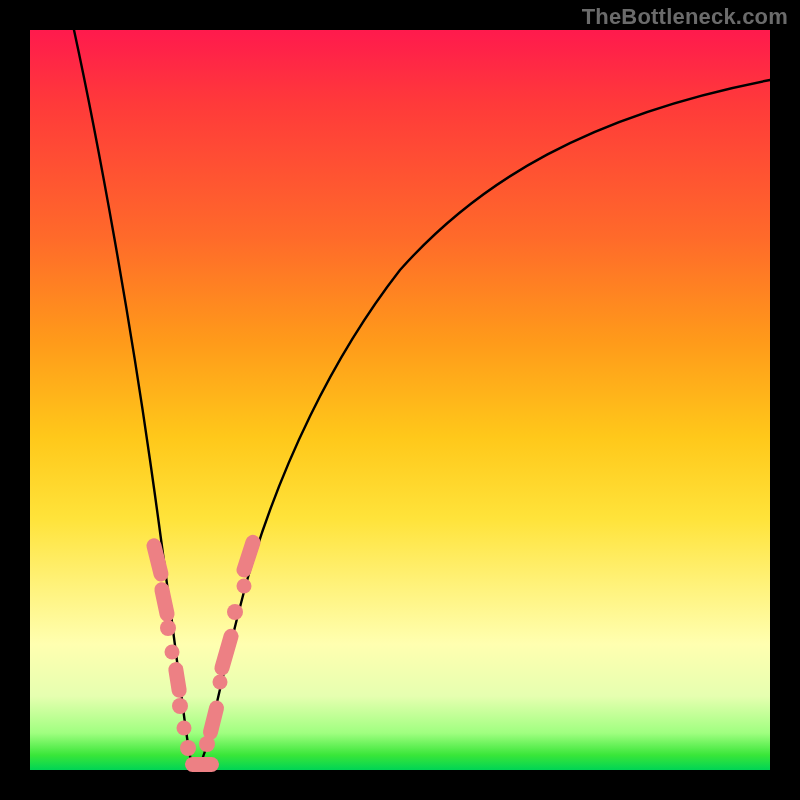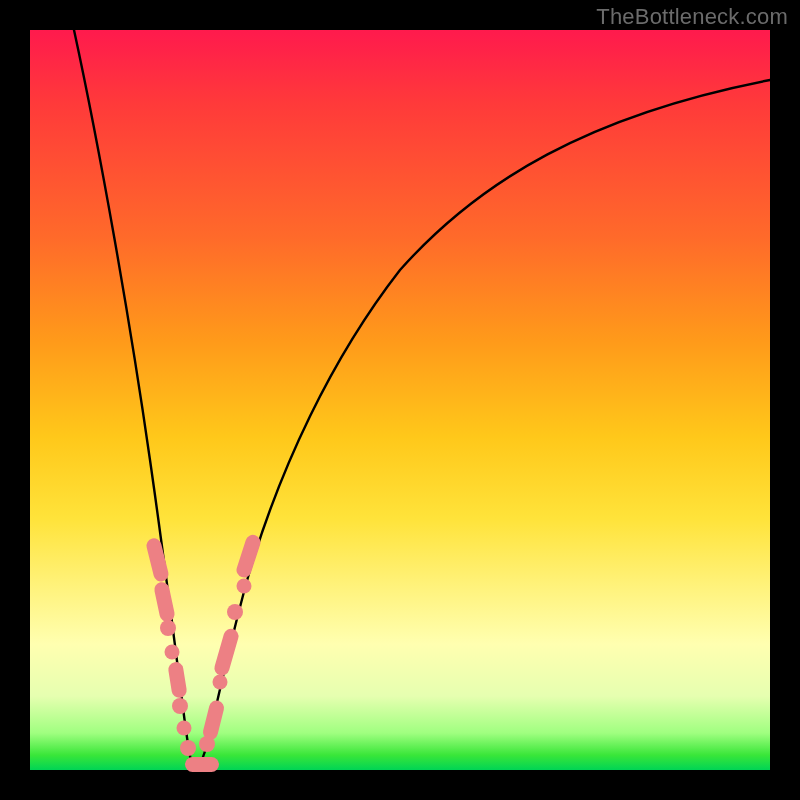--- a/index.html
+++ b/index.html
@@ -38,21 +38,21 @@
       #39e639 98%,
       #00d455 100%
     );
   }
   .watermark {
     position: absolute;
     top: 4px;
     right: 12px;
     color: #6b6b6b;
     font-size: 22px;
-    font-weight: 400;
+    font-weight: 700;
     letter-spacing: 0.2px;
     user-select: none;
   }
   svg.curve {
     position: absolute;
     left: 0; top: 0;
     width: 740px; height: 740px;
     overflow: visible;
   }
   .curve-path {

